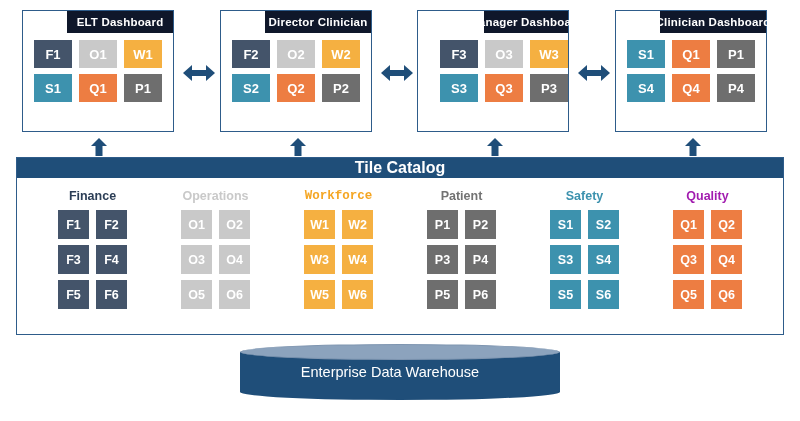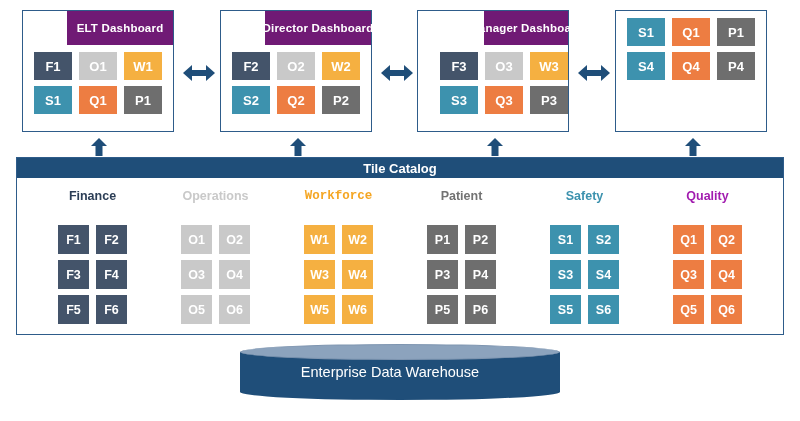--- a/index.html
+++ b/index.html
@@ -20,22 +20,22 @@
   .dashboard {
     position: absolute;
     top: 10px;
     width: 152px;
     height: 122px;
     border: 1px solid #2E5C8A;
     background: #ffffff;
     box-sizing: border-box;
   }
   .dash-header {
-    height: 34px;
-    background: #701a75;
+    height: 22px;
+    background: #0f172a;
     color: #ffffff;
     font-size: 11.5px;
     font-weight: bold;
     display: flex;
     align-items: center;
     justify-content: center;
     letter-spacing: 0.2px;
     white-space: nowrap;
     margin-left: 44px;
   }
@@ -93,41 +93,41 @@
     width: 768px;
     height: 178px;
     border: 1px solid #2E5C8A;
     background: #ffffff;
     box-sizing: border-box;
   }
   .catalog-header {
     height: 20px;
     background: #1F4E79;
     color: #ffffff;
-    font-size: 13px;
+    font-size: 16px;
     font-weight: bold;
     display: flex;
     align-items: center;
     justify-content: center;
   }
   .catalog-body {
     display: flex;
     justify-content: space-around;
     padding: 11px 14px 0 14px;
     box-sizing: border-box;
   }
   .cat-group {
     display: flex;
     flex-direction: column;
     align-items: center;
   }
   .cat-title {
     font-size: 12.5px;
     font-weight: bold;
-    margin-bottom: 22px;
+    margin-bottom: 7px;
     white-space: nowrap;
   }
   .ct-finance   { color: #2C3E56; }
   .ct-operations{ color: #C9C9C9; }
   .ct-workforce { color: #F5A623; font-family: Liberation Mono, monospace; }
   .ct-patient   { color: #737373; }
   .ct-safety    { color: #3D92AE; }
   .ct-quality   { color: #a21caf; }
 
   .cat-grid {
@@ -198,21 +198,21 @@
       </div>
       <div class="dash-row">
         <div class="tile t-safety">S1</div>
         <div class="tile t-quality">Q1</div>
         <div class="tile t-patient">P1</div>
       </div>
     </div>
   </div>
 
   <div class="dashboard" style="left:220px;">
-    <div class="dash-header">Director Dashboard</div>
+    <div class="dash-header">Director Clinician</div>
     <div class="dash-body">
       <div class="dash-row">
         <div class="tile t-finance">F2</div>
         <div class="tile t-operations">O2</div>
         <div class="tile t-workforce">W2</div>
       </div>
       <div class="dash-row">
         <div class="tile t-safety">S2</div>
         <div class="tile t-quality">Q2</div>
         <div class="tile t-patient">P2</div>
@@ -230,20 +230,21 @@
       </div>
       <div class="dash-row">
         <div class="tile t-safety">S3</div>
         <div class="tile t-quality">Q3</div>
         <div class="tile t-patient">P3</div>
       </div>
     </div>
   </div>
 
   <div class="dashboard" style="left:615px;">
+    <div class="dash-header">Clinician Dashboard</div>
     <div class="dash-body">
       <div class="dash-row">
         <div class="tile t-safety">S1</div>
         <div class="tile t-quality">Q1</div>
         <div class="tile t-patient">P1</div>
       </div>
       <div class="dash-row">
         <div class="tile t-safety">S4</div>
         <div class="tile t-quality">Q4</div>
         <div class="tile t-patient">P4</div>

